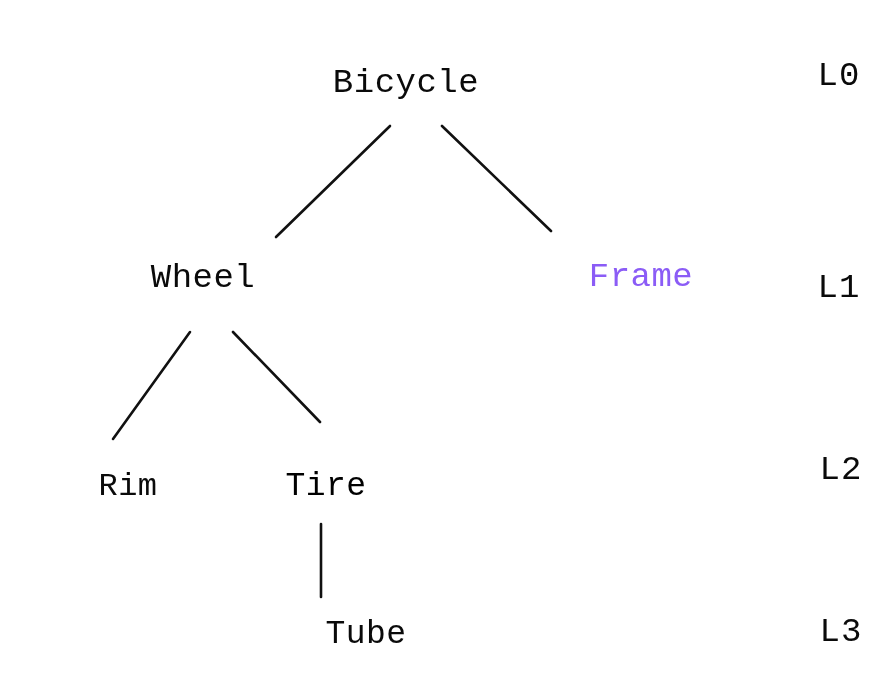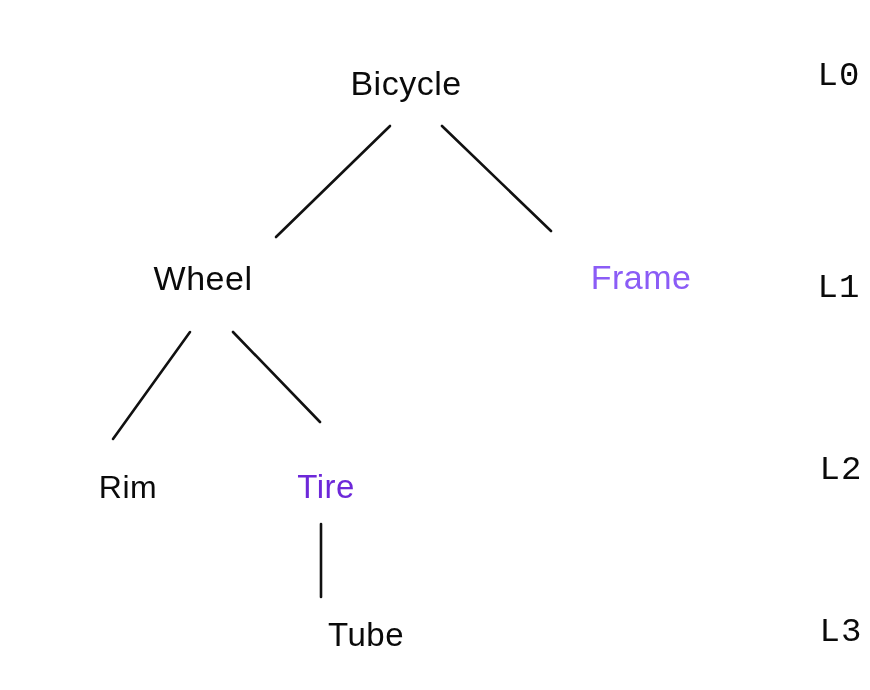--- a/index.html
+++ b/index.html
@@ -21,21 +21,21 @@
     left: 0;
     top: 0;
     width: 870px;
     height: 690px;
     pointer-events: none;
   }
   .node-label {
     position: absolute;
     white-space: nowrap;
     color: #0a0a0a;
-    font-family: Liberation Sans, sans-serif;
+    font-family: Liberation Mono, monospace;
     font-weight: 400;
     line-height: 1;
     letter-spacing: 0.5px;
     transform: translate(-50%, -50%);
   }
   .level-label {
     position: absolute;
     white-space: nowrap;
     color: #0a0a0a;
     font-family: Liberation Mono, monospace;
@@ -57,21 +57,21 @@
       <line x1="190" y1="332" x2="113" y2="439" stroke="#111111" stroke-width="2.6" stroke-linecap="round"></line>
       <line x1="233" y1="332" x2="320" y2="422" stroke="#111111" stroke-width="2.6" stroke-linecap="round"></line>
       <line x1="321" y1="524" x2="321" y2="597" stroke="#111111" stroke-width="2.6" stroke-linecap="round"></line>
     </svg>
 
   <div id="node-layer">
       <div class="node-label" style="left: 406px; top: 83px; font-size: 34px; color: rgb(10, 10, 10);">Bicycle</div>
       <div class="node-label" style="left: 203px; top: 278px; font-size: 34px; color: rgb(10, 10, 10);">Wheel</div>
       <div class="node-label" style="left: 641px; top: 277px; font-size: 34px; color: #8b5cf6;">Frame</div>
       <div class="node-label" style="left: 128px; top: 487px; font-size: 32px; color: rgb(10, 10, 10); text-align: center;">Rim</div>
-      <div class="node-label" style="left: 326px; top: 486px; font-size: 33px; color: #6d28d9;">Tire</div>
+      <div class="node-label" style="left: 326px; top: 486px; font-size: 33px; color: #000000;">Tire</div>
       <div class="node-label" style="left: 326px; top: 634px; font-size: 33px; color: rgb(10, 10, 10); margin-left: 40px;">Tube</div>
     </div>
   <div id="level-layer">
       <div class="level-label" style="left: 795px; top: 76px; font-size: 34px; color: rgb(10, 10, 10);">L0</div>
       <div class="level-label" style="left: 795px; top: 288px; font-size: 34px; color: rgb(10, 10, 10); text-align: right;">L1</div>
       <div class="level-label" style="left: 797px; top: 470px; font-size: 34px; color: rgb(10, 10, 10);">L2</div>
       <div class="level-label" style="left: 797px; top: 632px; font-size: 34px; color: rgb(10, 10, 10);">L3</div>
     </div>
 
 </div>

